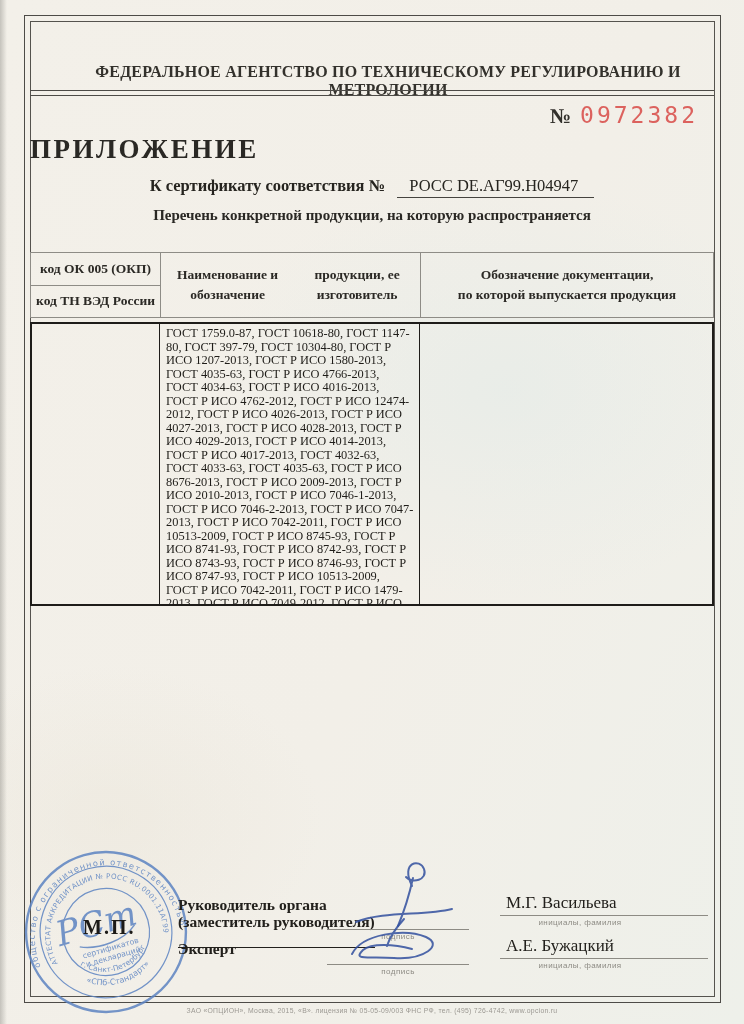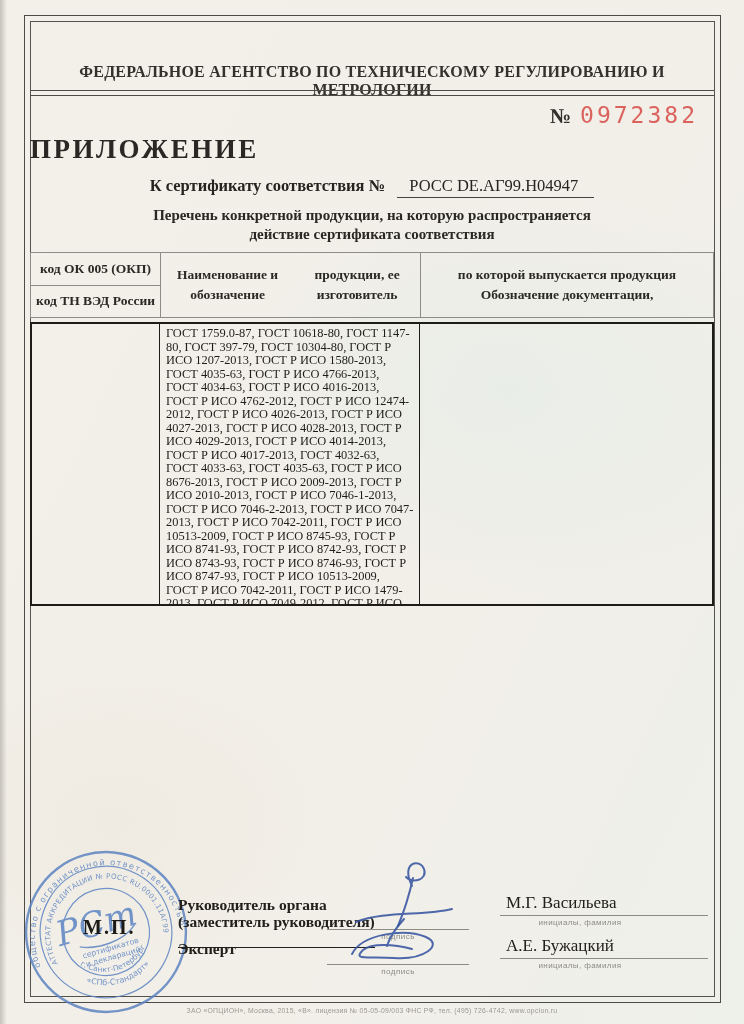--- a/index.html
+++ b/index.html
@@ -17,21 +17,21 @@
   }
   .page::before{content:"";position:absolute;left:0;top:0;bottom:0;width:7px;
     background:linear-gradient(90deg,rgba(60,60,55,.25),rgba(60,60,55,0));}
   .frame-outer{position:absolute;left:24px;top:15px;width:695px;height:986px;
     border:1.5px solid #4d4b47;}
   .frame-inner{position:absolute;left:30px;top:21px;width:683px;height:974px;
     border:1px solid #55534e;}
   .hdr1{position:absolute;left:30px;width:684px;top:33px;text-align:center;
     font-size:23px;font-weight:bold;letter-spacing:5px;color:#2c2a26;}
   .hdr2{position:absolute;left:30px;width:684px;top:63px;text-align:center;
-    font-size:16px;font-weight:bold;letter-spacing:.2px;color:#33312c;}
+    font-size:16px;font-weight:bold;letter-spacing:.2px;color:#33312c;padding-left:16px;}
   .dbl-rule{position:absolute;left:30px;width:684px;top:90px;height:4px;
     border-top:1.3px solid #4d4b47;border-bottom:1.3px solid #4d4b47;}
   .num-row{position:absolute;top:102px;right:46px;display:flex;align-items:baseline;gap:9px;}
   .num-prefix{font-size:21px;font-weight:600;color:#33312c;}
   .num-value{font-family:"DejaVu Sans Mono",monospace;font-size:23px;letter-spacing:3px;
     color:#dc625e;}
   .doc-title{position:absolute;left:30px;width:684px;top:134px;text-align:left;
     font-size:27px;font-weight:bold;letter-spacing:2.5px;color:#2a2824;}
   .cert-line{position:absolute;left:30px;width:684px;top:176px;text-align:center;
     font-size:16.5px;}
@@ -108,34 +108,33 @@
   </div>
 
   <div class="doc-title">ПРИЛОЖЕНИЕ</div>
 
   <div class="cert-line">
     <span class="cert-label">К сертификату соответствия №</span>
     <span class="cert-value">РОСС DE.АГ99.Н04947</span>
   </div>
 
   <div class="subtitle l1">Перечень конкретной продукции,  на которую распространяется</div>
-  <div class="subtitle l2">действие сертификата соответствия</div>
 
   <div class="tbl-head">
     <div class="c1">
       <div class="top">код ОК 005 (ОКП)</div>
       <div>код ТН ВЭД России</div>
     </div>
     <div class="c2">
       <span>Наименование и обозначение</span>
       <span>продукции, ее изготовитель</span>
     </div>
     <div class="c3">
+      <span>Обозначение документации,</span>
       <span>по которой выпускается продукция</span>
-      <span>Обозначение документации,</span>
     </div>
   </div>
 
   <div class="tbl-body">
     <div class="bc1"></div>
     <div class="bc2">ГОСТ 1759.0-87, ГОСТ 10618-80, ГОСТ 1147-80, ГОСТ 397-79, ГОСТ 10304-80, ГОСТ Р ИСО 1207-2013, ГОСТ Р ИСО 1580-2013, ГОСТ 4035-63, ГОСТ Р ИСО 4766-2013, ГОСТ 4034-63, ГОСТ Р ИСО 4016-2013, ГОСТ Р ИСО 4762-2012, ГОСТ Р ИСО 12474-2012, ГОСТ Р ИСО 4026-2013, ГОСТ Р ИСО 4027-2013, ГОСТ Р ИСО 4028-2013, ГОСТ Р ИСО 4029-2013, ГОСТ Р ИСО 4014-2013, ГОСТ Р ИСО 4017-2013, ГОСТ 4032-63, ГОСТ 4033-63, ГОСТ 4035-63, ГОСТ Р ИСО 8676-2013, ГОСТ Р ИСО 2009-2013, ГОСТ Р ИСО 2010-2013, ГОСТ Р ИСО 7046-1-2013, ГОСТ Р ИСО 7046-2-2013, ГОСТ Р ИСО 7047-2013, ГОСТ Р ИСО 7042-2011, ГОСТ Р ИСО 10513-2009, ГОСТ Р ИСО 8745-93, ГОСТ Р ИСО 8741-93, ГОСТ Р ИСО 8742-93, ГОСТ Р ИСО 8743-93, ГОСТ Р ИСО 8746-93, ГОСТ Р ИСО 8747-93, ГОСТ Р ИСО 10513-2009, ГОСТ Р ИСО 7042-2011, ГОСТ Р ИСО 1479-2013, ГОСТ Р ИСО 7049-2012, ГОСТ Р ИСО 7050-2012, ГОСТ Р ИСО 7051-93, ГОСТ Р ИСО 7045-2013, ГОСТ Р ИСО 10642-2012</div>
     <div class="bc3"></div>
   </div>
 
   <svg class="stamp" viewBox="0 0 170 170">

